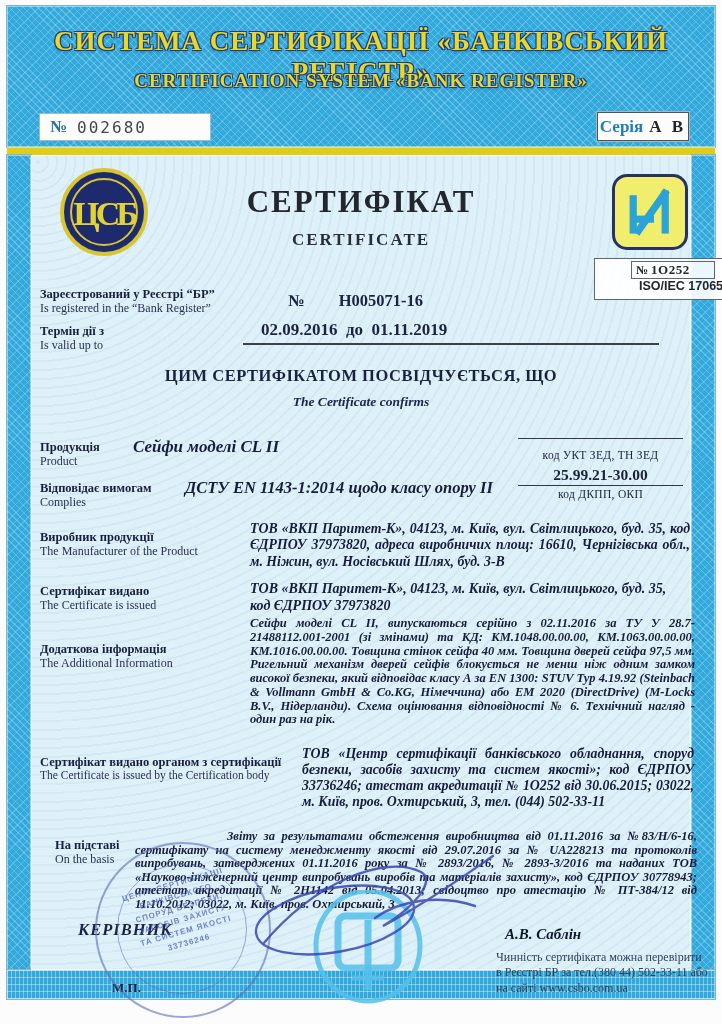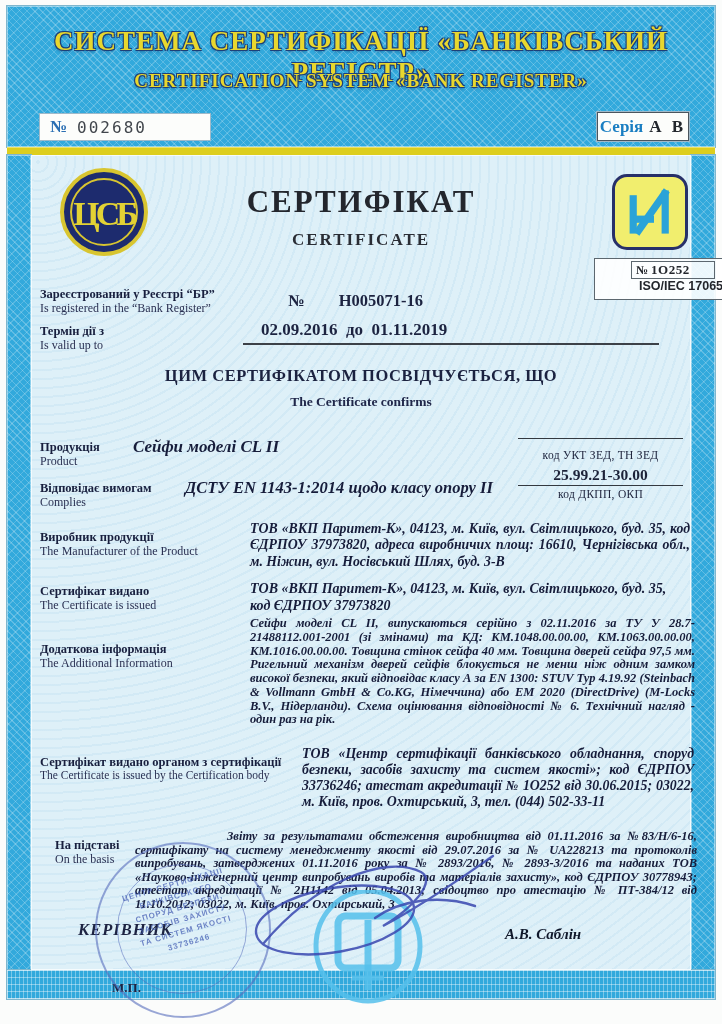--- a/index.html
+++ b/index.html
@@ -107,21 +107,21 @@
     <span style="margin-left:30px;">Н005071-16</span>
   </div>
 
   <div class="abs z2" style="left:40px;top:324px;">
     <div class="label-uk">Термін дії з</div>
     <div class="label-en">Is valid up to</div>
   </div>
   <div class="abs z2" style="left:243px;top:320px;width:398px;border-bottom:2px solid #3c4148;padding:0 0 3px 18px;font-weight:bold;font-size:17px;color:#1c2340;white-space:pre;">02.09.2016  до  01.11.2019</div>
 
   <div class="abs z2" style="left:31px;top:366px;width:660px;text-align:center;font-weight:bold;font-size:16.5px;letter-spacing:.5px;color:#1b2240;">ЦИМ СЕРТИФІКАТОМ ПОСВІДЧУЄТЬСЯ, ЩО</div>
-  <div class="abs z2" style="left:31px;top:394px;width:660px;text-align:center;font-weight:bold;font-size:13.5px;color:#20274a;">The Certificate confirms</div>
+  <div class="abs z2" style="left:31px;top:394px;width:660px;text-align:center;font-weight:bold;font-size:13.5px;color:#20274a;font-style:italic;">The Certificate confirms</div>
 
   <div class="abs z2" style="left:40px;top:440px;">
     <div class="label-uk">Продукція</div>
     <div class="label-en">Product</div>
   </div>
   <div class="abs val z2" style="left:133px;top:437px;font-size:17px;">Сейфи моделі CL II</div>
 
   <div class="abs z2" style="left:518px;top:438px;width:165px;border-top:1.5px solid #33383f;padding-top:10px;">
     <div class="code-small">код УКТ ЗЕД, ТН ЗЕД</div>
   </div>
@@ -197,14 +197,15 @@
     <svg width="112" height="118" viewBox="0 0 112 118">
       <g stroke="rgba(85,192,235,.85)" fill="none">
         <ellipse cx="56" cy="56" rx="52" ry="55" stroke-width="5"></ellipse>
         <rect x="26" y="26" width="60" height="52" rx="8" stroke-width="7"></rect>
         <path d="M56,30 V100" stroke-width="7"></path>
         <path d="M40,88 H72" stroke-width="5"></path>
       </g>
     </svg>
   </div>
 
+  <div class="abs z2" style="left:496px;top:950px;width:212px;font-size:12px;line-height:1.28;color:#31405c;">Чинність сертифіката можна перевірити в Реєстрі БР за тел.(380 44) 502-33-11 або на сайті www.csbo.com.ua</div>
 
 </div>
 
 </body></html>

